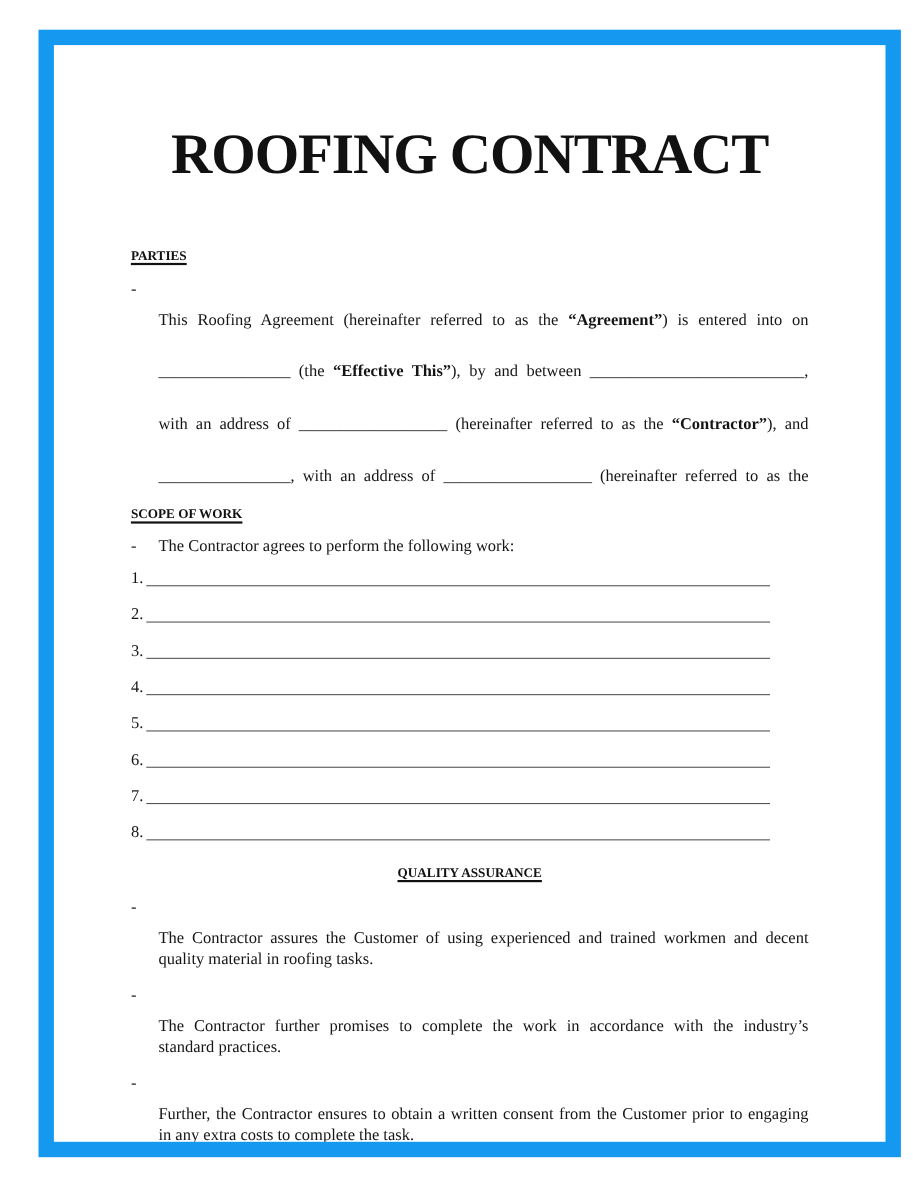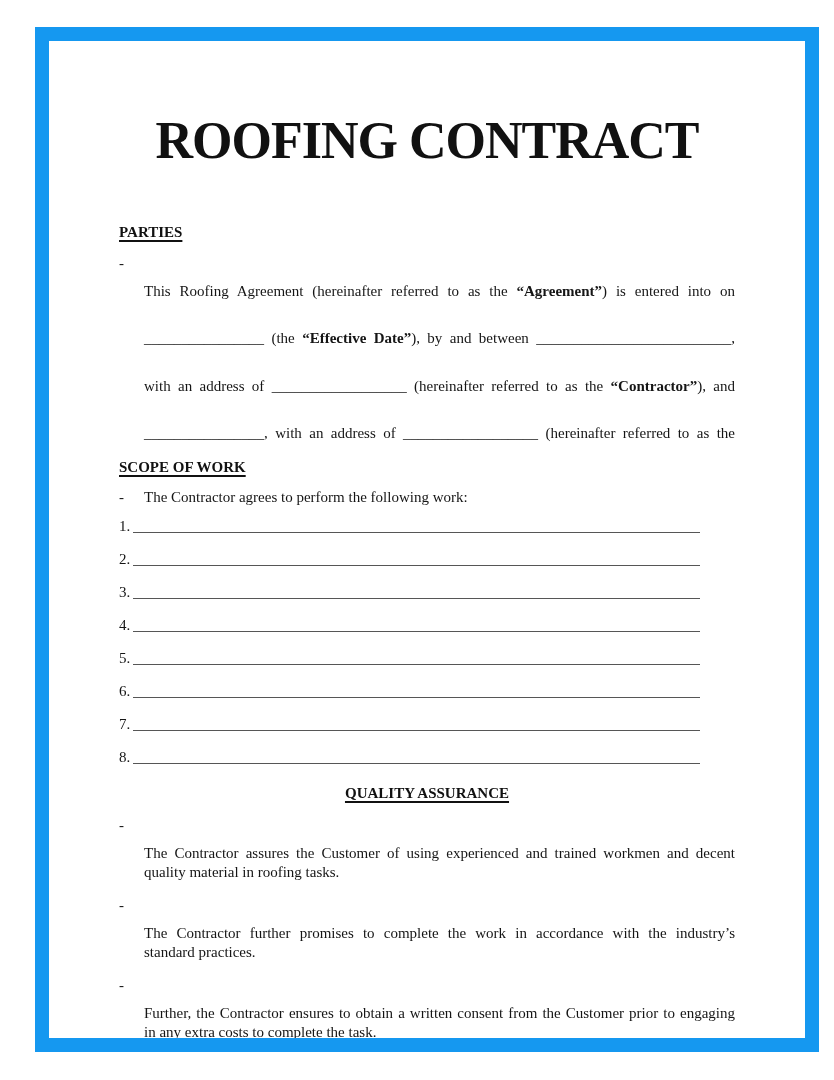--- a/index.html
+++ b/index.html
@@ -27,21 +27,21 @@
     margin: 74px 0 0 0;
     text-align: center;
     font-size: 52px;
     line-height: 52px;
     font-weight: 700;
     letter-spacing: -1px;
     color: #111111;
   }
   h2.sec-heading {
     margin: 0;
-    font-size: 15px;
+    font-size: 12px;
     line-height: 19px;
     font-weight: 700;
     text-decoration: underline;
     text-decoration-thickness: 1.5px;
     text-underline-offset: 3px;
     color: #111111;
   }
   .sec-parties h2 { margin-top: 56px; }
   .sec-scope   h2 { margin-top: 14px; }
   .sec-quality h2 { margin-top: 17px; text-align: center; }
@@ -96,21 +96,21 @@
 
     <h1 class="doc-title">ROOFING CONTRACT</h1>
 
     <section class="sec-parties">
       <h2 class="sec-heading">PARTIES</h2>
       <div class="bullets">
           <div class="bullet">
             <span class="dash">-</span>
             <div class="bullet-content">
               <div class="tline j"><span>This Roofing Agreement (hereinafter referred to as the </span><span class="b">“Agreement”</span><span>) is entered into on</span></div>
-              <div class="tline j"><span>________________ (the </span><span class="b">“Effective Date”</span><span>), by and between __________________________,</span></div>
+              <div class="tline j"><span>________________ (the </span><span class="b">“Effective This”</span><span>), by and between __________________________,</span></div>
               <div class="tline j"><span>with an address of __________________ (hereinafter referred to as the </span><span class="b">“Contractor”</span><span>), and</span></div>
               <div class="tline j"><span>________________, with an address of __________________ (hereinafter referred to as the</span></div>
             </div>
           </div>
         </div>
     </section>
 
     <section class="sec-scope">
       <h2 class="sec-heading">SCOPE OF WORK</h2>
       <div class="bullets">

